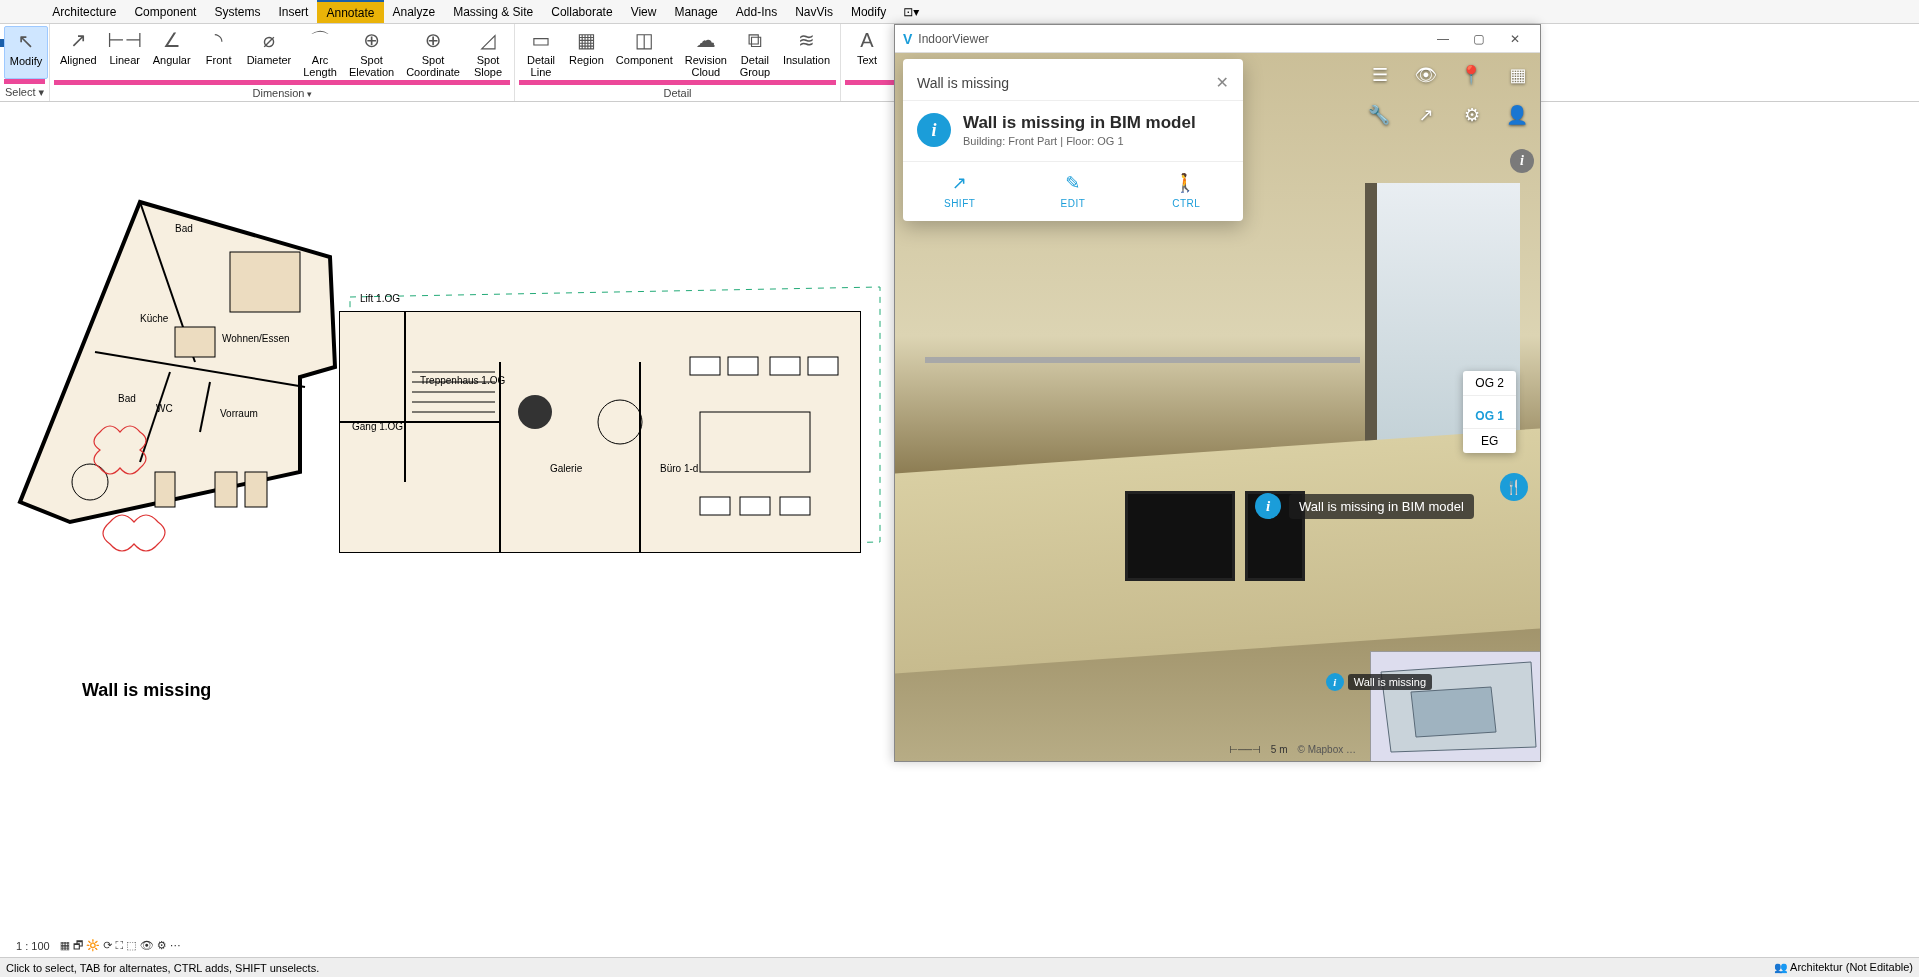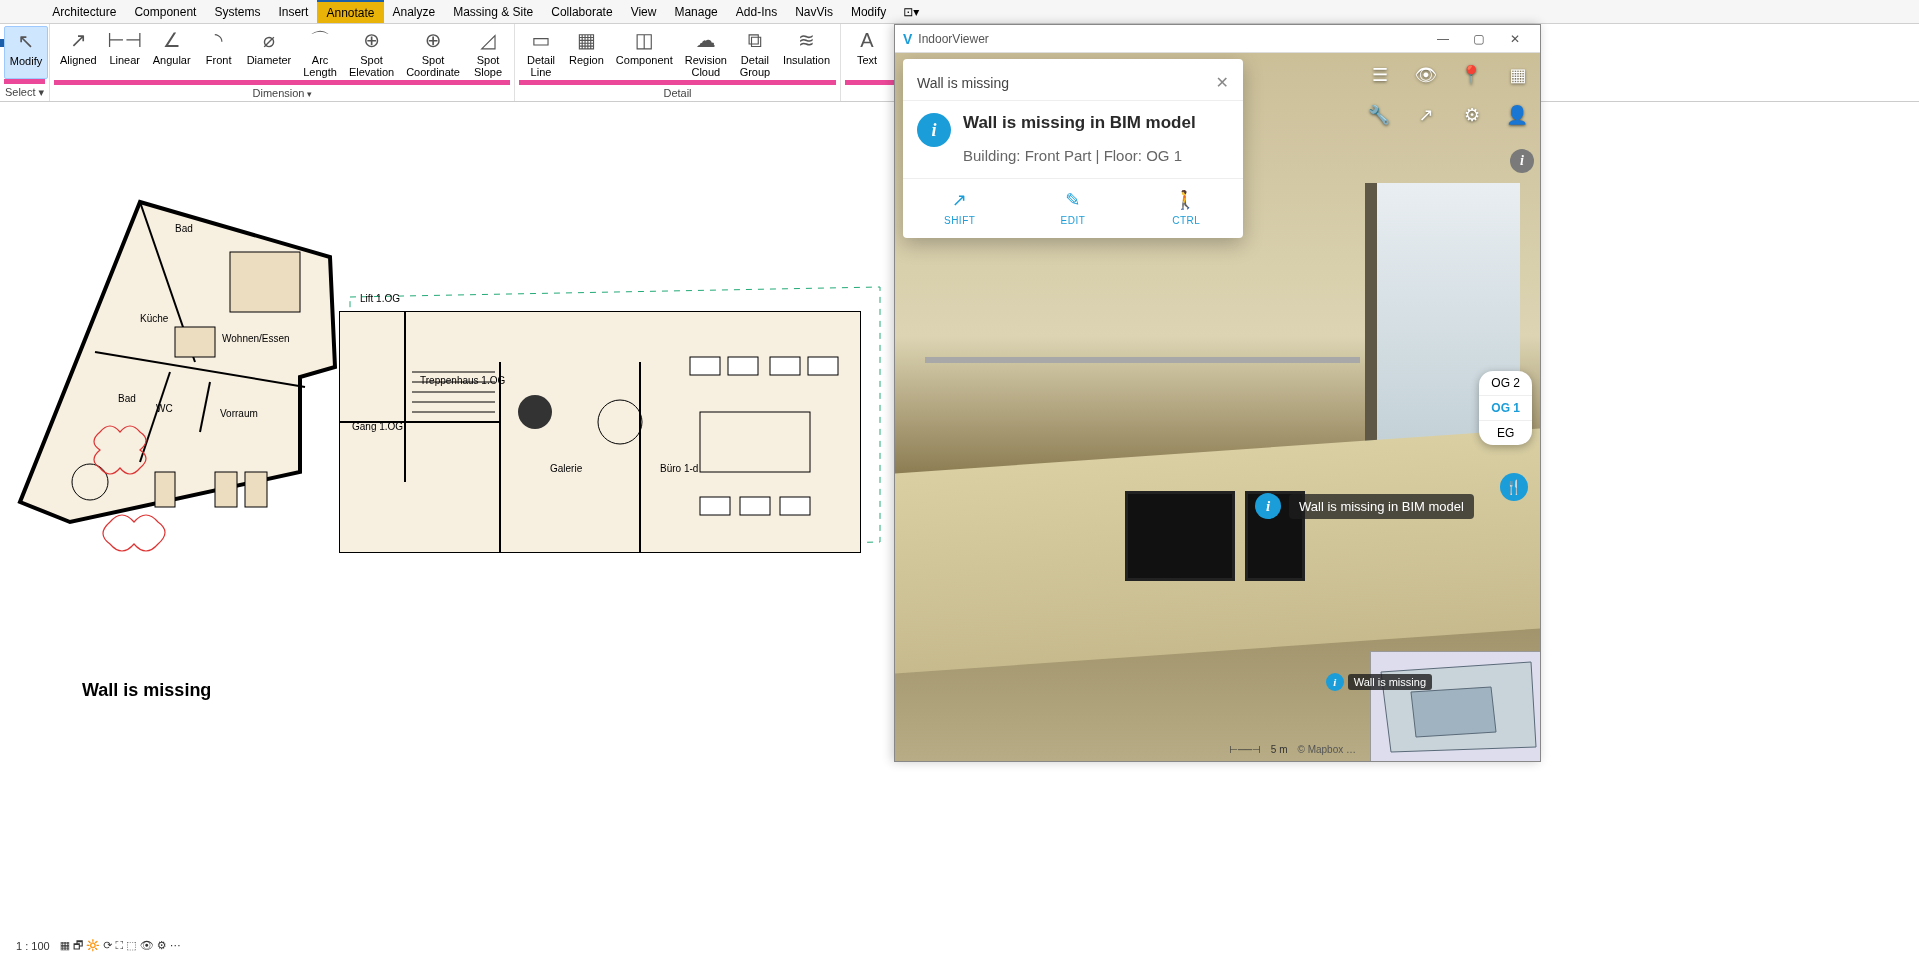--- a/index.html
+++ b/index.html
@@ -42,31 +42,31 @@
 .iv-tool { width:28px; height:28px; display:flex; align-items:center; justify-content:center; cursor:pointer; font-size:18px; text-shadow:0 1px 3px rgba(0,0,0,.6); }
 .iv-secbar { position:absolute; top:48px; right:8px; display:flex; gap:18px; color:#fff; z-index:5; }
 
 .iv-card { position:absolute; top:6px; left:8px; width: 340px; background:#fff; border-radius:4px; box-shadow:0 6px 20px rgba(0,0,0,.25); z-index:6; }
 .iv-card-head { display:flex; align-items:center; padding: 14px 14px 8px; border-bottom:1px solid #eee; }
 .iv-card-head .title { font-size:14px; color:#444; flex:1; }
 .iv-card-head .close { cursor:pointer; color:#888; font-size:16px; }
 .iv-card-body { padding: 12px 14px 14px; display:flex; gap:12px; }
 .iv-info-icon { width:34px; height:34px; border-radius:50%; background:#1B9DD9; color:#fff; display:flex; align-items:center; justify-content:center; font-weight:bold; font-size:18px; font-style:italic; font-family: Georgia, serif; flex-shrink:0; }
 .iv-card-body .h { font-size:17px; font-weight:600; color:#2a2a2a; }
-.iv-card-body .sub { font-size:15px; color:#666; margin-top:14px; }
+.iv-card-body .sub { font-size:11px; color:#666; margin-top:2px; }
 .iv-card-actions { display:flex; border-top:1px solid #eee; }
 .iv-card-actions .act { flex:1; text-align:center; padding:10px 0 12px; color:#1B9DD9; font-size:10px; cursor:pointer; letter-spacing:.5px; }
 .iv-card-actions .act .ai { display:block; font-size:18px; margin-bottom:4px; }
 
 .iv-info-circle { position:absolute; right:6px; top:96px; width:24px;height:24px;border-radius:50%;background:#7a7a7a;color:#fff;display:flex;align-items:center;justify-content:center;font-style:italic;font-family:Georgia,serif;font-weight:bold;font-size:14px; z-index:5; }
 
-.iv-floors { position:absolute; right:8px; top: 318px; background:#fff; border-radius:14px; box-shadow:0 2px 8px rgba(0,0,0,.3); z-index:5; }
+.iv-floors { position:absolute; right:24px; top: 318px; background:#fff; border-radius:3px; box-shadow:0 2px 8px rgba(0,0,0,.3); z-index:5; }
 .iv-floors div { padding:5px 12px; font-size:12px; text-align:center; cursor:pointer; border-bottom:1px solid #eee; }
 .iv-floors div:last-child{border-bottom:none;}
-.iv-floors div.on { color:#1B9DD9; font-weight:600; }
+.iv-floors div.on { color:#1B9DD9; font-weight:600;margin-top:8px; }
 
 .iv-chip { position:absolute; right:12px; top: 420px; width:28px; height:28px; border-radius:50%; background:#1B9DD9; color:#fff; display:flex; align-items:center; justify-content:center; font-size:14px; z-index:5; }
 
 .iv-marker { position:absolute; top: 440px; left: 360px; display:flex; align-items:center; gap:8px; z-index:4; }
 .iv-marker .bubble { background: rgba(30,30,30,.75); color:#fff; padding:5px 10px; border-radius:4px; font-size:13px; }
 
 .iv-minimap { position:absolute; right:0; bottom:0; width:170px; height:110px; background:#dde; border-top:1px solid #999; border-left:1px solid #999; z-index:5; }
 .iv-scale { position:absolute; right:184px; bottom:6px; font-size:10px; color:#333; z-index:5; display:flex; gap:10px; align-items:center; }
 .iv-minimarker { position:absolute; right:108px; bottom:70px; display:flex; align-items:center; gap:4px; z-index:6; font-size:12px; }
 .iv-minimarker .bubble2 { background: rgba(30,30,30,.8); color:#fff; padding:2px 6px; border-radius:3px; font-size:11px; }
@@ -300,20 +300,24 @@
     </g>
   </svg>
 
   <div class="wall-missing-text">Wall is missing</div>
 
   <div class="view-controls">
     <span class="chip">1 : 100</span>
     <span>▦ 🗗 🔆 ⟳ ⛶ ⬚ 👁 ⚙ ⋯</span>
   </div>
 
+  <div class="status-bar">
+    <span>Click to select, TAB for alternates, CTRL adds, SHIFT unselects.</span>
+    <span><span>👥</span> <span>Architektur (Not Editable)</span></span>
+  </div>
 </div>
 
 <div class="iv-window">
   <div class="iv-titlebar">
     <span style="color:#1B9DD9;font-weight:bold;font-size:14px;margin-right:6px">V</span>
     <span>IndoorViewer</span>
     <div class="wbtns">
       <div class="wbtn">—</div>
       <div class="wbtn">▢</div>
       <div class="wbtn">✕</div>

